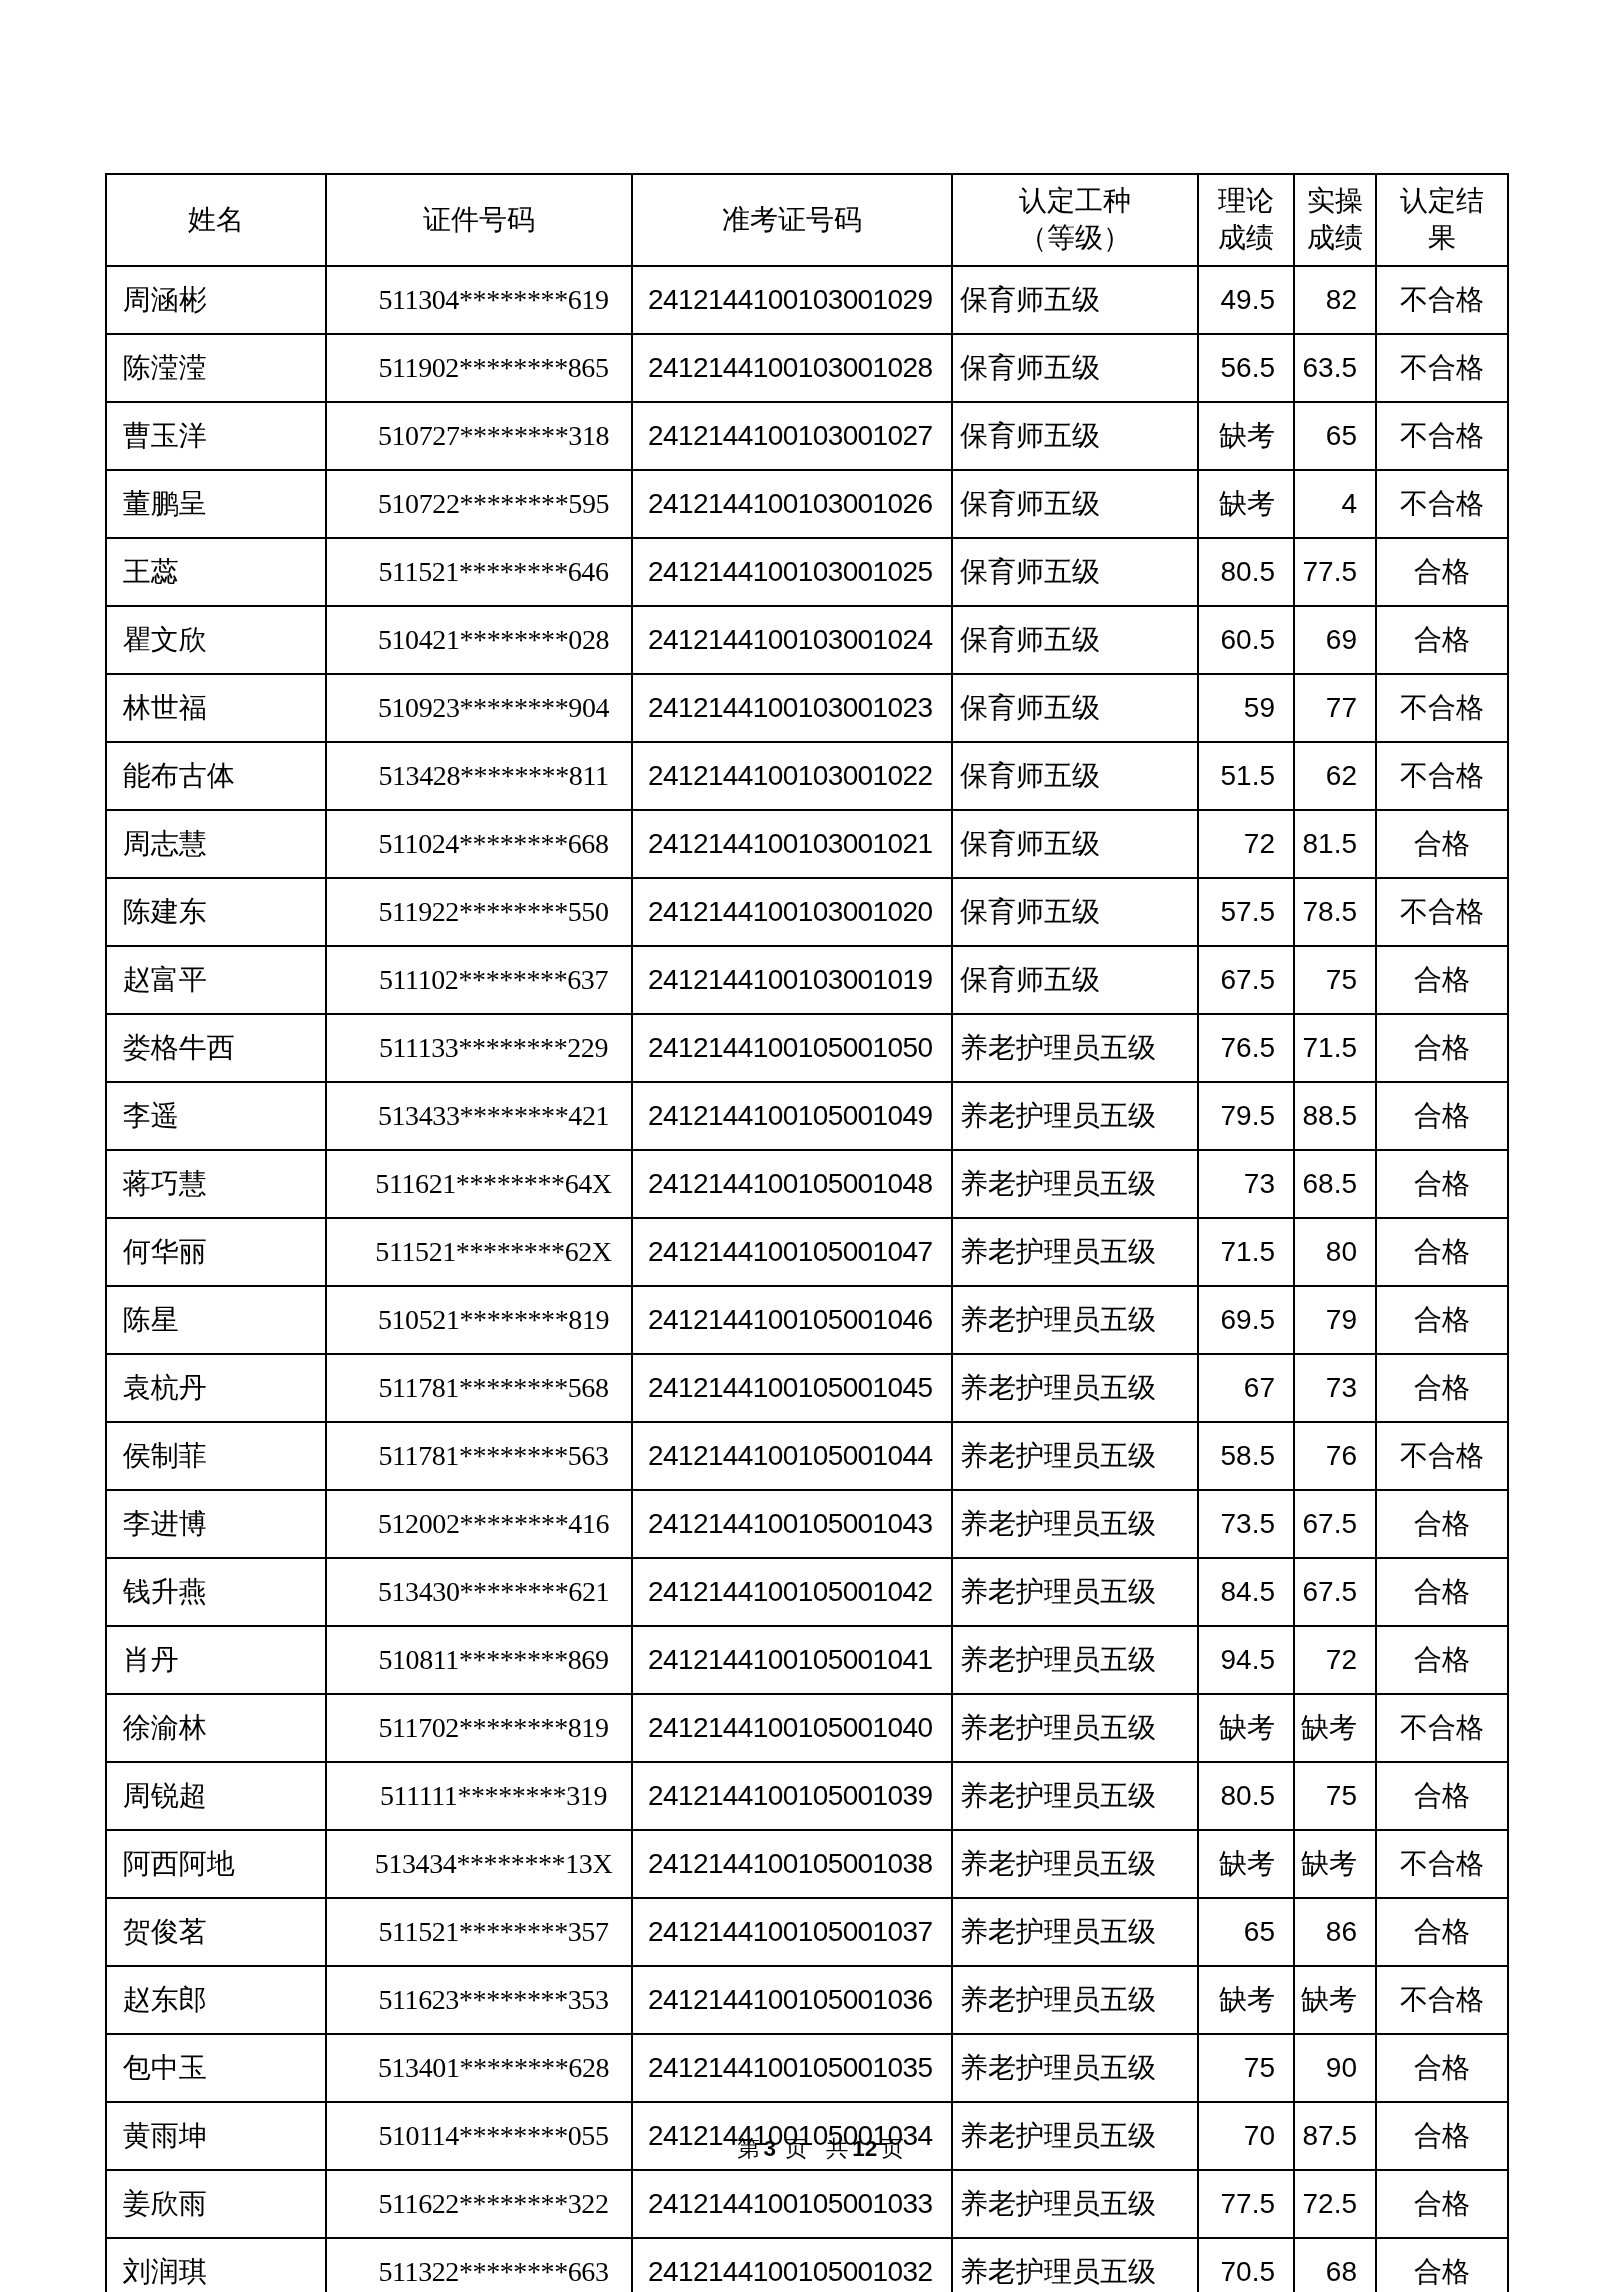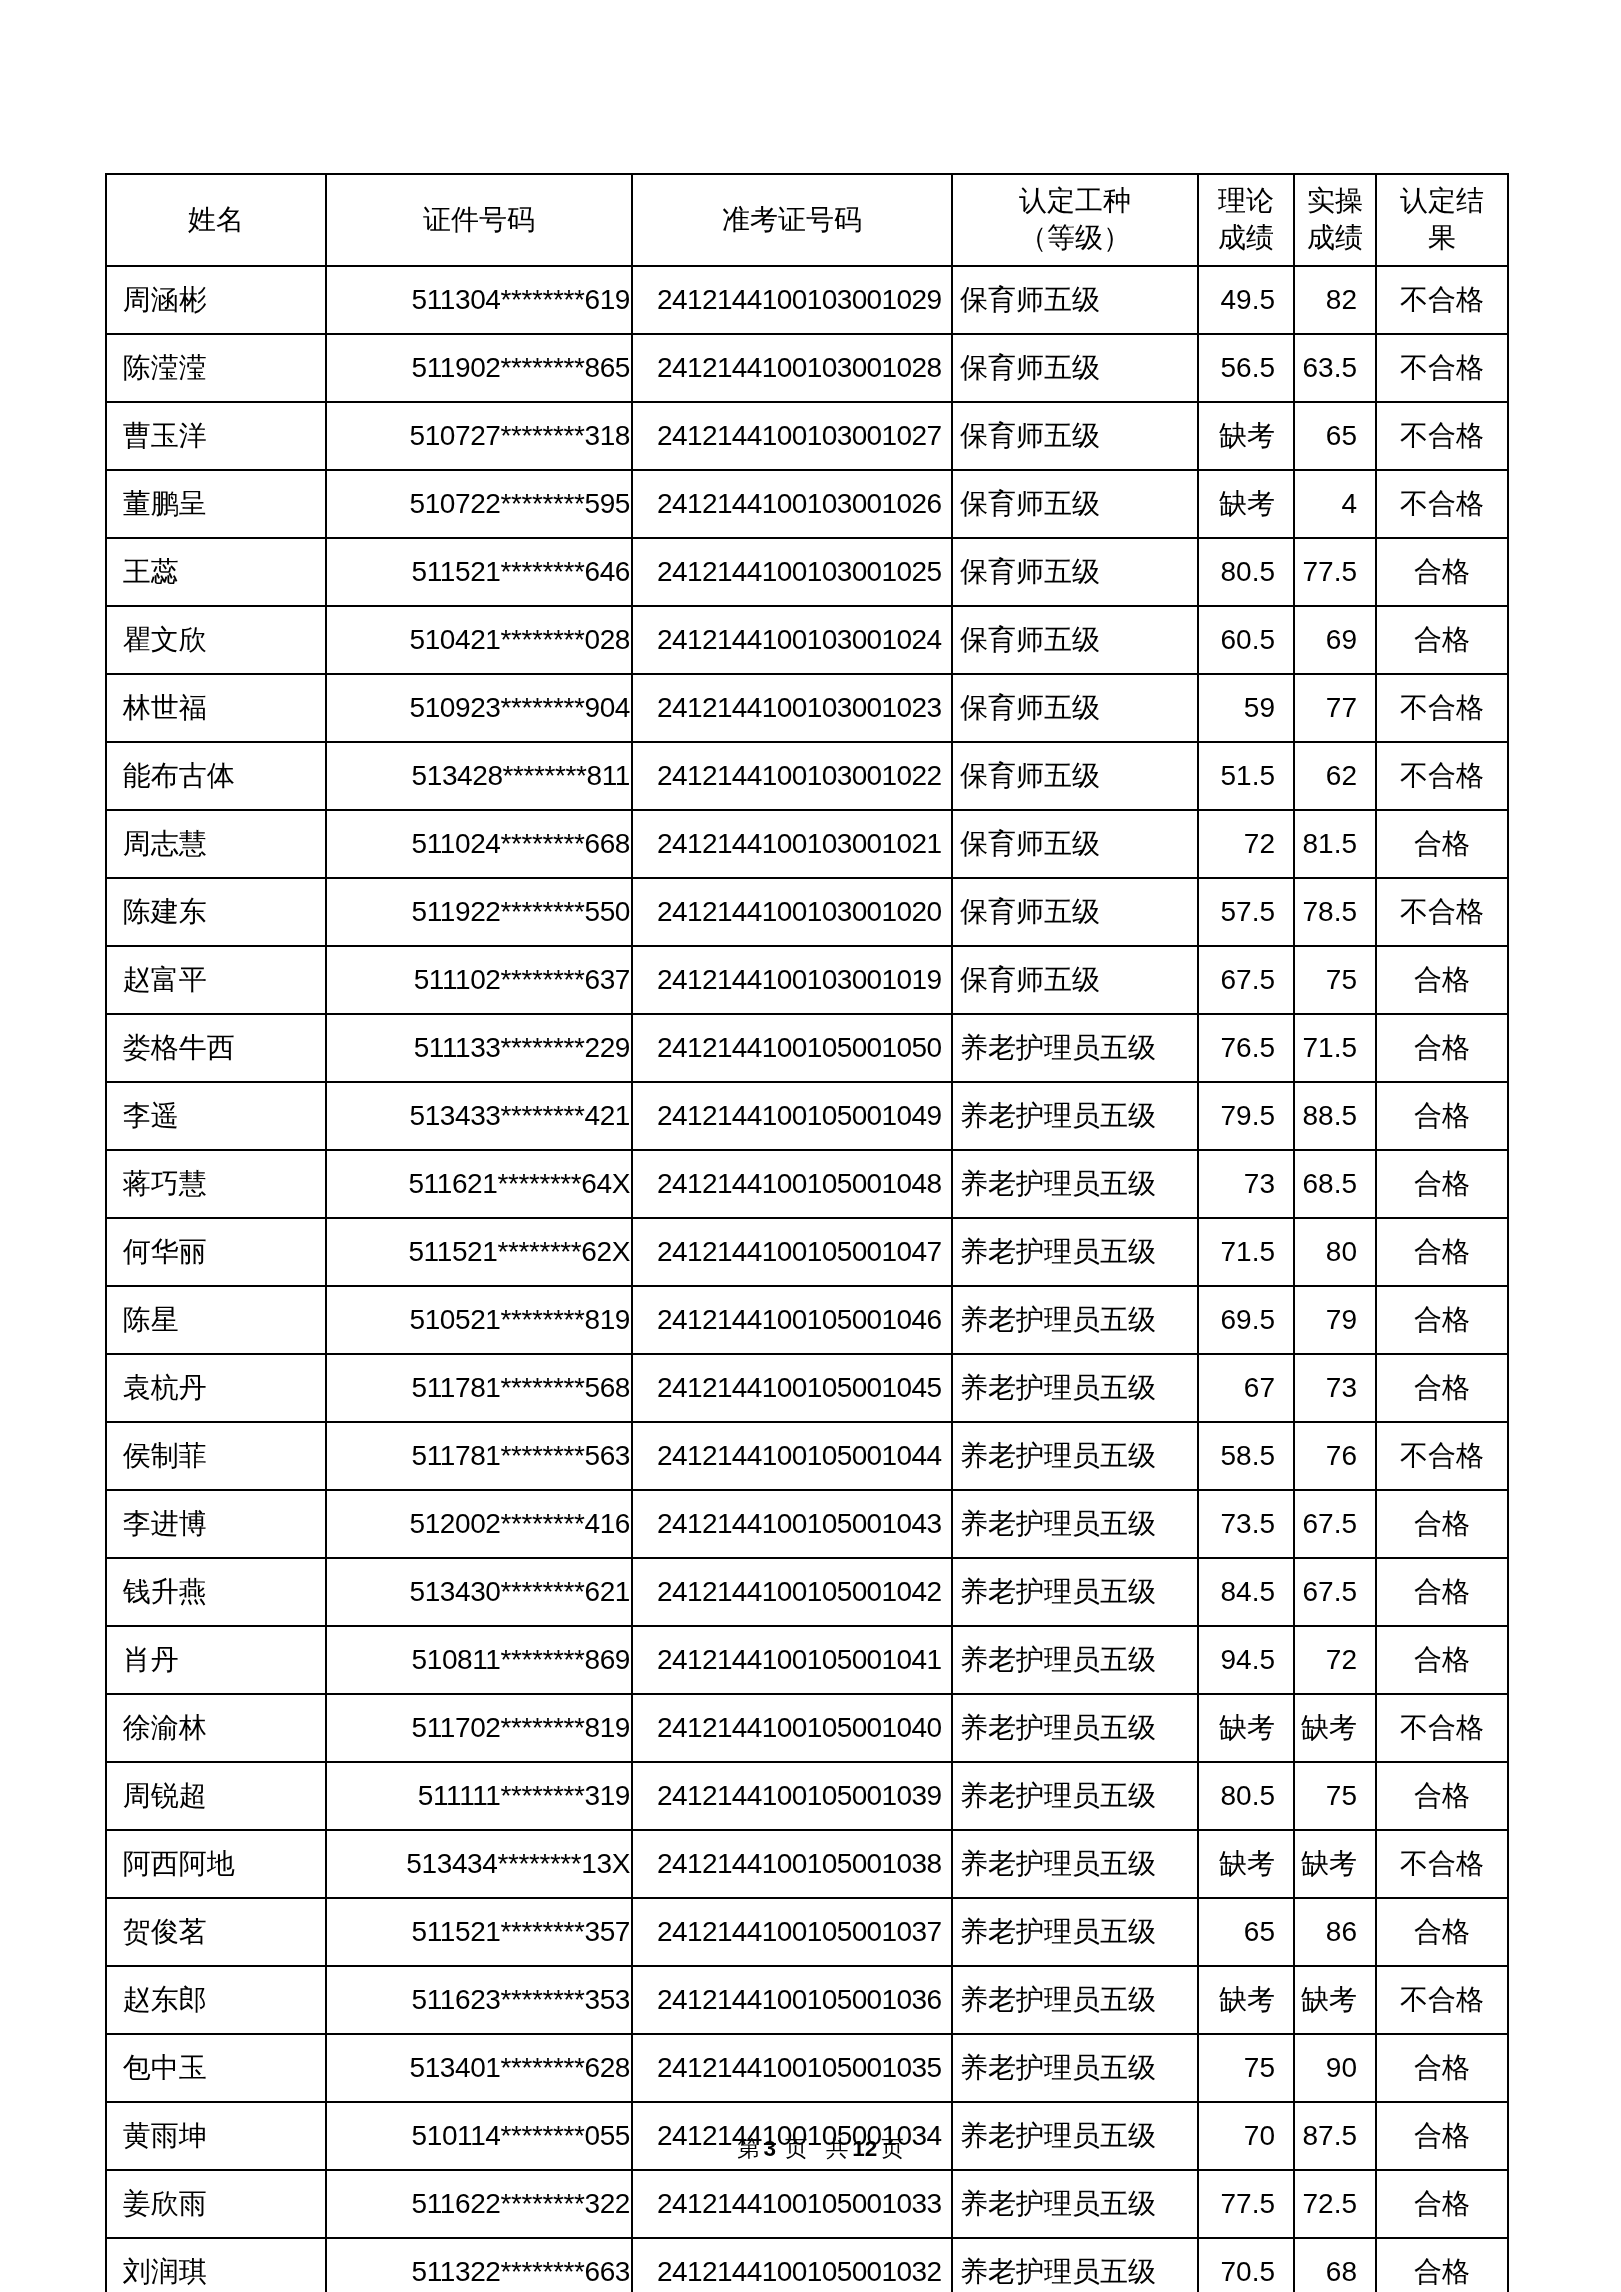--- a/index.html
+++ b/index.html
@@ -34,22 +34,22 @@
   .results th {
     font-weight: normal;
     font-size: 28px;
     text-align: center;
     white-space: pre-line;
     line-height: 1.32;
     font-family: "Liberation Serif", serif;
   }
   .results td { font-size: 28px; }
   .c-name   { text-align: left;  padding-left: 15.7px; font-family: "Liberation Serif", serif; }
-  .c-id     { text-align: right;  padding-left: 30px; font-family: Liberation Sans, sans-serif; font-size: 29px; letter-spacing: -0.4px; }
-  .c-ticket { text-align: left;  padding-left: 24px; font-family: "Liberation Sans", sans-serif; font-size: 28px; letter-spacing: -0.6px; }
+  .c-id     { text-align: center;  padding-left: 30px; font-family: Liberation Serif, serif; font-size: 29px; letter-spacing: -0.4px; }
+  .c-ticket { text-align: left;  padding-left: 15px; font-family: "Liberation Sans", sans-serif; font-size: 28px; letter-spacing: -0.6px; }
   .c-occ    { text-align: left;  padding-left: 7px; font-family: "Liberation Serif", serif; }
   .c-theory, .c-practical {
     text-align: right; padding-right: 18px;
     font-family: "Liberation Sans", sans-serif; font-size: 29px;
   }
   .c-result { text-align: center; font-family: Liberation Sans, sans-serif; }
   .page-footer {
     position: absolute;
     top: 2133px;
     left: 10px;

